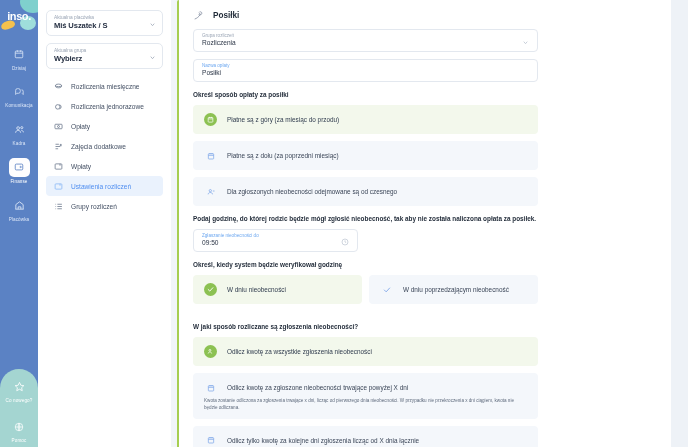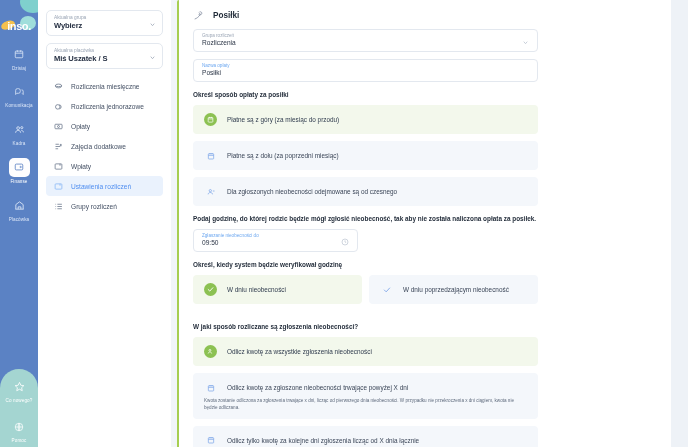--- a/index.html
+++ b/index.html
@@ -17,21 +17,21 @@
   .rail {
     position: relative;
     width: 38px; height: 447px;
     background: #5b82c4;
     flex: 0 0 38px;
     overflow: hidden;
   }
   .rail-logo {
     position: relative;
     height: 32px;
-    display: flex; align-items: flex-end; justify-content: center;
+    display: flex; align-items: center; justify-content: center;
     overflow: hidden;
   }
   .rail-logo .blob-teal {
     position: absolute; width: 26px; height: 22px; border-radius: 50%;
     background: #7fd0cd; right: -8px; top: -9px;
   }
   .rail-logo .blob-teal2 {
     position: absolute; width: 16px; height: 14px; border-radius: 50%;
     background: #9fdedb; left: 20px; top: 16px;
   }
@@ -247,32 +247,32 @@
           </svg>
         </span>
         <span class="rail-lbl">Pomoc</span>
       </div>
     </div>
   </div>
 
   <div class="sidebar">
 
     <div class="select-box">
-      <div class="select-lbl">Aktualna grupa</div>
-      <div class="select-val">Wybierz</div>
+      <div class="select-lbl">Aktualna placówka</div>
+      <div class="select-val">Miś Uszatek / S</div>
       <span class="chev">
         <svg width="7" height="7" viewBox="0 0 24 24" fill="none" stroke="currentColor" stroke-width="2.6">
             <polyline points="6,9 12,16 18,9"></polyline>
           </svg>
       </span>
     </div>
 
     <div class="select-box">
-      <div class="select-lbl">Aktualna placówka</div>
-      <div class="select-val">Miś Uszatek / S</div>
+      <div class="select-lbl">Aktualna grupa</div>
+      <div class="select-val">Wybierz</div>
       <span class="chev">
         <svg width="7" height="7" viewBox="0 0 24 24" fill="none" stroke="currentColor" stroke-width="2.6">
             <polyline points="6,9 12,16 18,9"></polyline>
           </svg>
       </span>
     </div>
 
     <div class="menu">
 
       <div class="menu-item">

